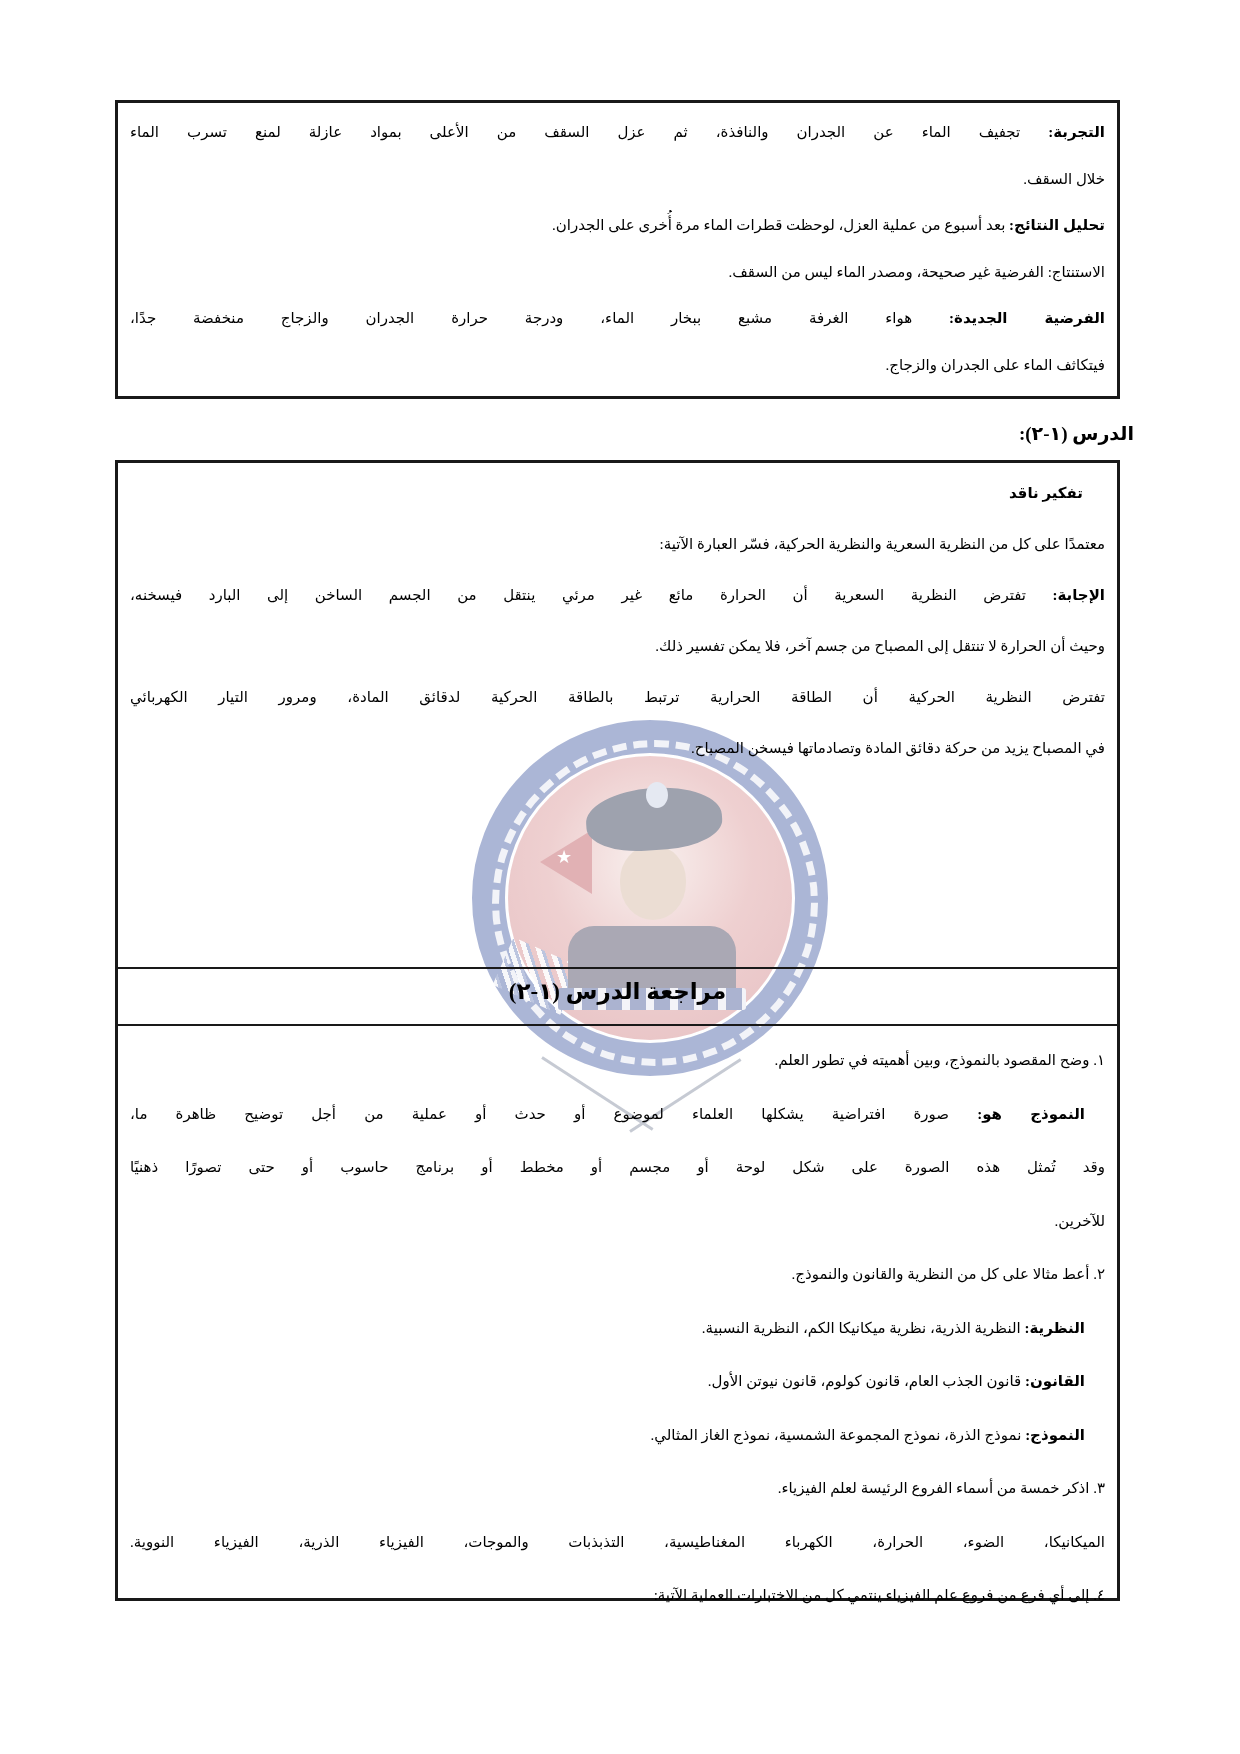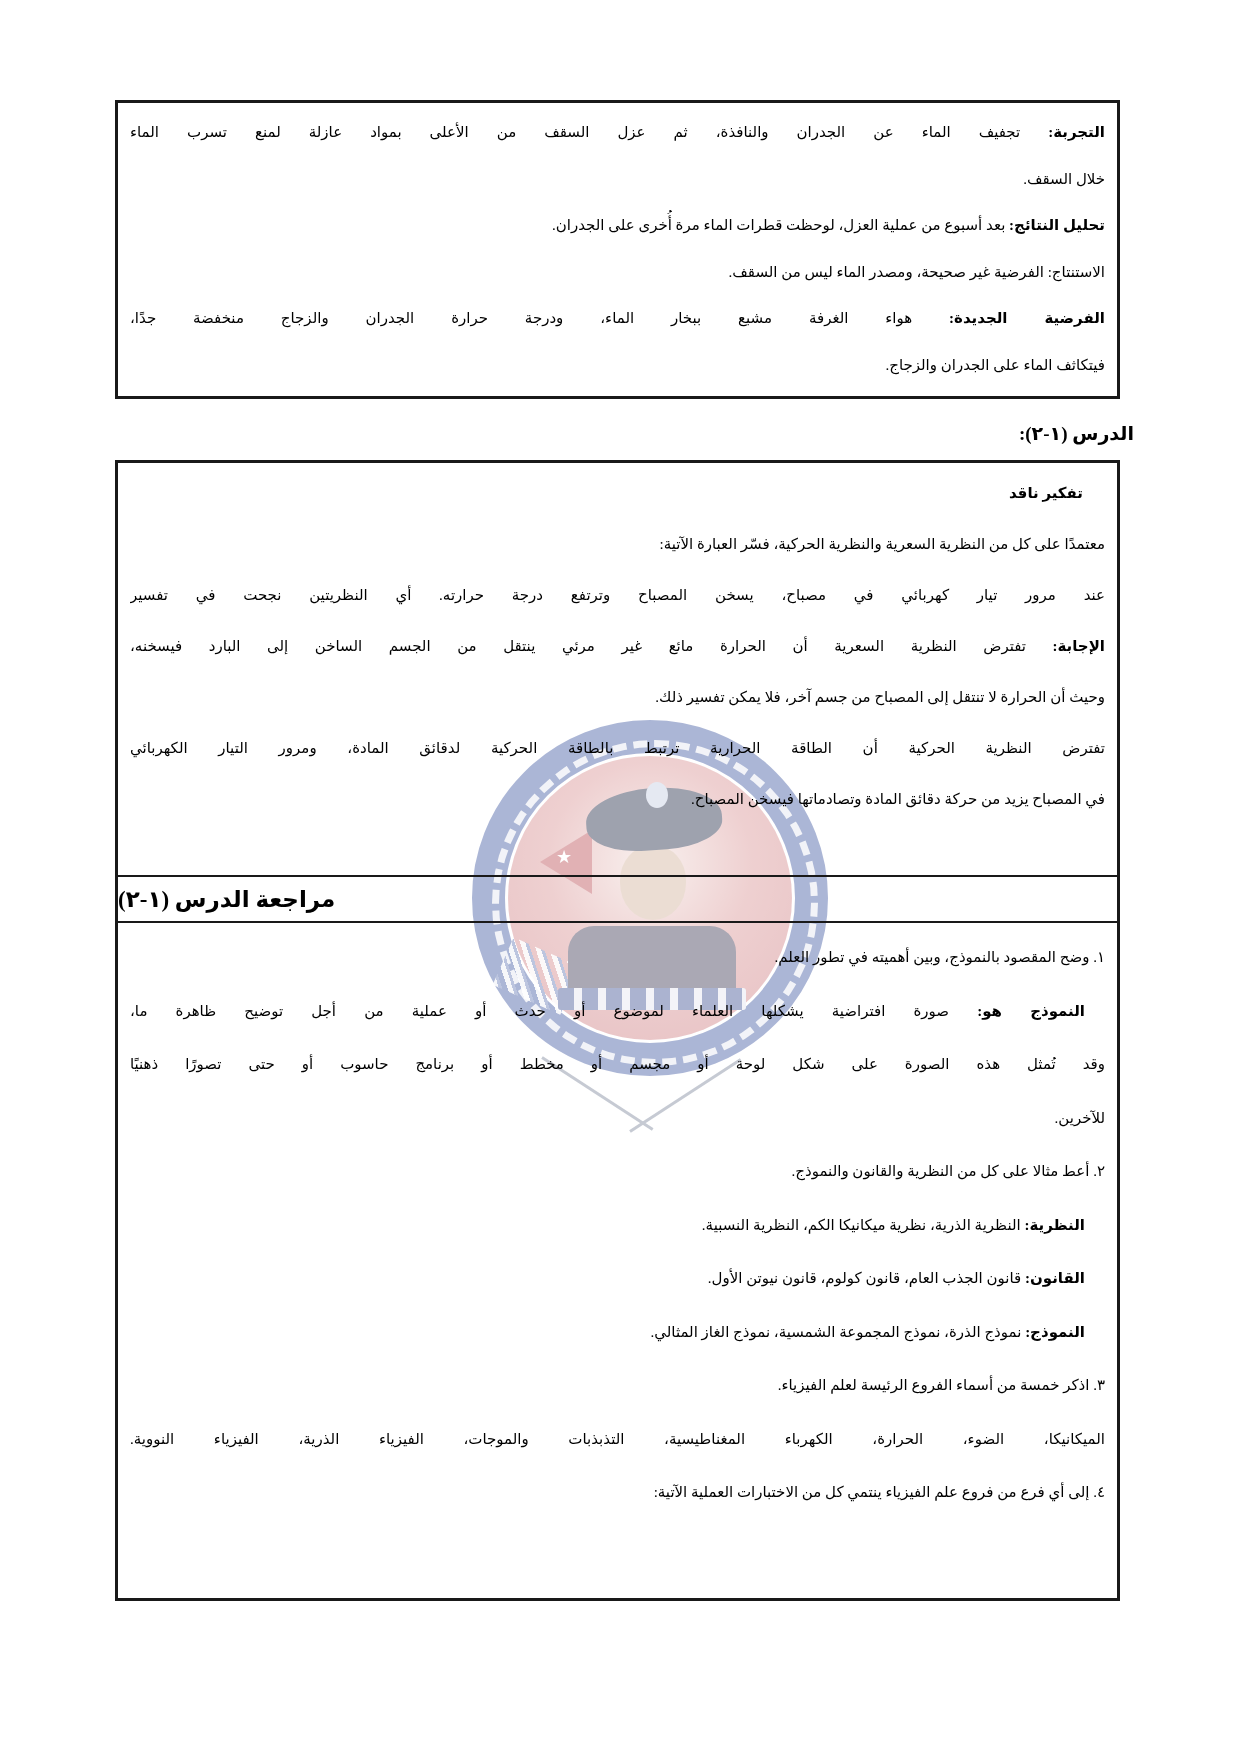--- a/index.html
+++ b/index.html
@@ -22,22 +22,22 @@
              background:repeating-linear-gradient(90deg,#5a6aa2 0 16px,#e9e9f2 16px 24px);border-radius:3px;}
   .wm-wing{position:absolute;left:30px;top:232px;width:74px;height:52px;transform:rotate(24deg);
            background:repeating-linear-gradient(48deg,rgba(255,255,255,.9) 0 5px,#7c8cc0 5px 8px,rgba(255,255,255,0) 8px 13px);}
   .wm-shield-l{position:absolute;left:72px;top:338px;width:132px;height:3px;background:#8e96a8;transform:rotate(33deg);transform-origin:left center;}
   .wm-shield-r{position:absolute;left:160px;top:412px;width:132px;height:3px;background:#8e96a8;transform:rotate(-33deg);transform-origin:left center;}
 
   
   .bordered{position:absolute;box-sizing:border-box;border:3px solid #191919;background:transparent;z-index:1;}
   .box1{left:115px;top:100px;width:1005px;height:299px;padding:6px 12px 0 12px;}
   .lesson-table{left:115px;top:460px;width:1005px;height:1141px;padding:0;}
-  .row-a{box-sizing:border-box;height:414px;padding:5px 12px 0 12px;border-bottom:2px solid #191919;}
-  .row-b{box-sizing:border-box;height:46px;border-bottom:2px solid #191919;text-align:left;
+  .row-a{box-sizing:border-box;height:506px;padding:5px 12px 0 12px;border-bottom:2px solid #191919;}
+  .row-b{box-sizing:border-box;height:57px;border-bottom:2px solid #191919;text-align:center;
          font-weight:bold;font-size:23px;line-height:46px;}
   .row-c{box-sizing:border-box;height:672px;padding:8px 12px 0 12px;}
 
   .lesson-heading{position:absolute;top:417px;right:106px;z-index:1;color:#000000;
                   font-weight:bold;font-size:19px;line-height:34px;}
 
   
   .tline{font-size:15px;overflow:hidden;}
   .box1 .tline{line-height:46.5px;height:46.5px;}
   .row-a .tline{line-height:51px;height:51px;}
@@ -75,21 +75,20 @@
       <div class="tline j"><b>الفرضية الجديدة: </b>هواء الغرفة مشبع ببخار الماء، ودرجة حرارة الجدران والزجاج منخفضة جدًا،</div>
       <div class="tline s">فيتكاثف الماء على الجدران والزجاج.</div>
     </div>
 
   <div class="lesson-heading">الدرس (١-٢):</div>
 
   <div class="bordered lesson-table">
     <div class="row-a">
         <div class="tline s" style="padding-right: 22px;"><b>تفكير ناقد </b></div>
         <div class="tline s">معتمدًا على كل من النظرية السعرية والنظرية الحركية، فسّر العبارة الآتية:</div>
-        <div class="tline j">عند مرور تيار كهربائي في مصباح، يسخن المصباح وترتفع درجة حرارته. أي النظريتين نجحت في تفسير</div>
         <div class="tline j"><b>الإجابة: </b>تفترض النظرية السعرية أن الحرارة مائع غير مرئي ينتقل من الجسم الساخن إلى البارد فيسخنه،</div>
         <div class="tline s">وحيث أن الحرارة لا تنتقل إلى المصباح من جسم آخر، فلا يمكن تفسير ذلك.</div>
         <div class="tline j">تفترض النظرية الحركية أن الطاقة الحرارية ترتبط بالطاقة الحركية لدقائق المادة، ومرور التيار الكهربائي</div>
         <div class="tline s">في المصباح يزيد من حركة دقائق المادة وتصادماتها فيسخن المصباح.</div>
       </div>
     <div class="row-b">مراجعة الدرس (١-٢)</div>
     <div class="row-c">
         <div class="tline s">١. وضح المقصود بالنموذج، وبين أهميته في تطور العلم.</div>
         <div class="tline j" style="padding-right: 20px;"><b>النموذج هو: </b>صورة افتراضية يشكلها العلماء لموضوع أو حدث أو عملية من أجل توضيح ظاهرة ما،</div>
         <div class="tline j">وقد تُمثل هذه الصورة على شكل لوحة أو مجسم أو مخطط أو برنامج حاسوب أو حتى تصورًا ذهنيًا</div>

